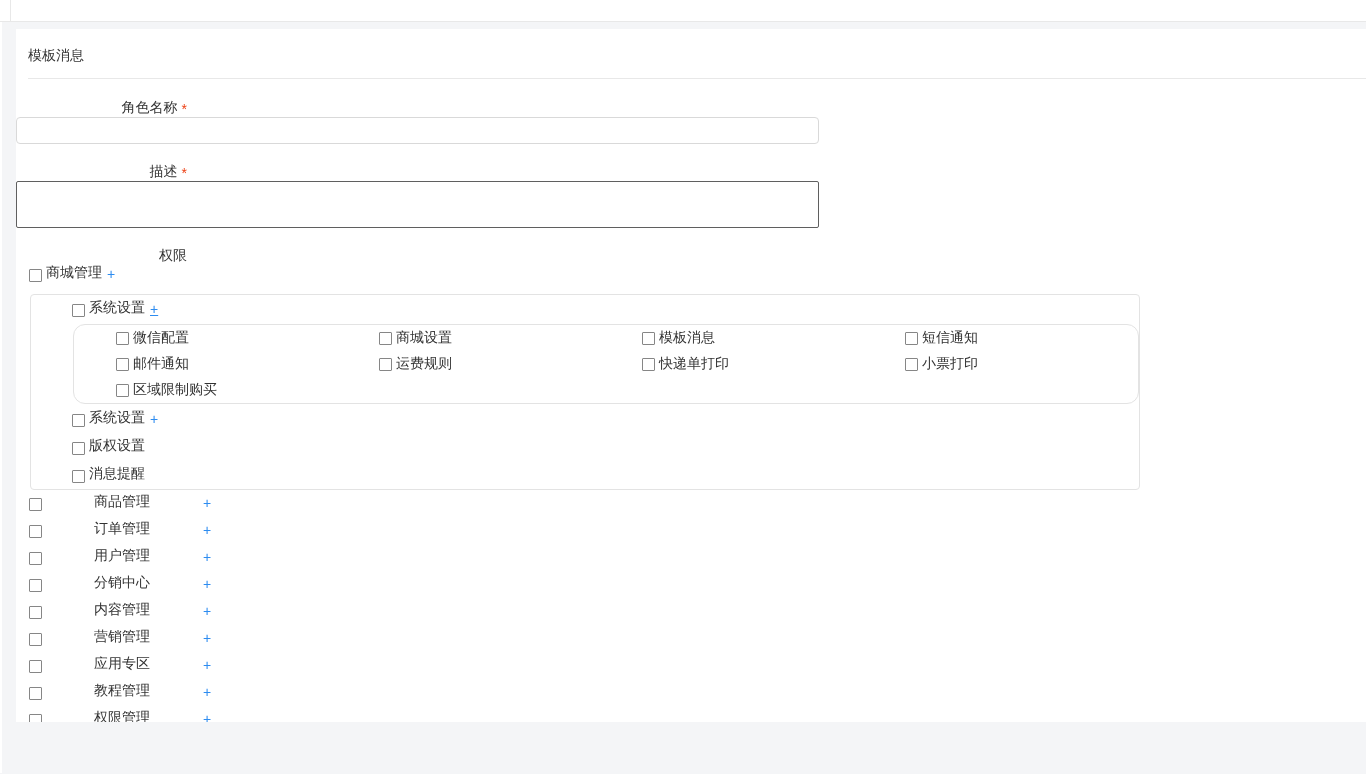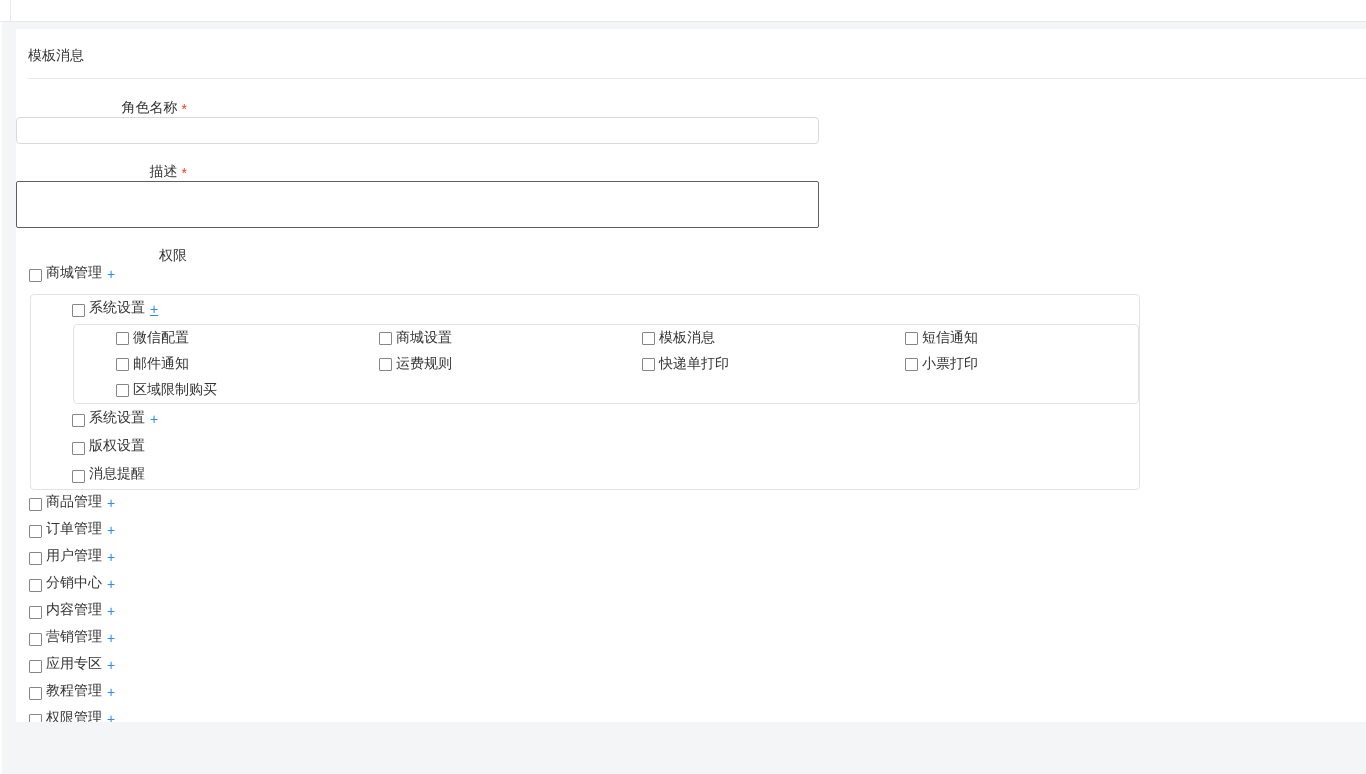--- a/index.html
+++ b/index.html
@@ -36,26 +36,26 @@
   .perm-tree { padding-left:13px; padding-top:2px; flex:1; }
   .perm-row { display:flex; align-items:flex-end; height:15px; }
   .cb { width:13px; height:13px; border:1px solid #868686; border-radius:1px;
         background:#fff; flex-shrink:0; display:inline-block; }
   .perm-text { margin-left:4px; white-space:nowrap; }
   .toggle { margin-left:5px; color:#2d8cf0; cursor:pointer; }
   .toggle.u { text-decoration:underline; }
 
   .child-box { border:1px solid #e3e3e3; border-radius:4px; margin-top:12px; margin-left:1px;
                margin-right:-8px; padding:7px 0 6px 41px; }
-  .grand-box { border:1px solid #e3e3e3; border-radius:4px; margin-top:7px; margin-left:1px;
+  .grand-box { border:1px solid #e3e3e3; border-radius:12px; margin-top:7px; margin-left:1px;
                width:1066px; padding:0 0 0 42px;
                display:grid; grid-template-columns:263px 263px 263px auto; }
   .grid-cell { display:flex; align-items:center; height:26px; }
   .mt8 { margin-top:8px; } .mt13 { margin-top:13px; }
-  .l1-item { margin-top:12px; }
+  .l1-item { margin-top:12px;gap:48px; }
   .l1-first-after-box { margin-top:6px; }
 
   .save-btn { margin-top:24px; margin-left:-13px; background:#701a75; color:#fff;
               border:none; border-radius:3px; height:25px; padding:0 12px;
               font:inherit; cursor:pointer; display:inline-block; }
 </style>
 </head>
 <body>
 
 <div class="topbar">

